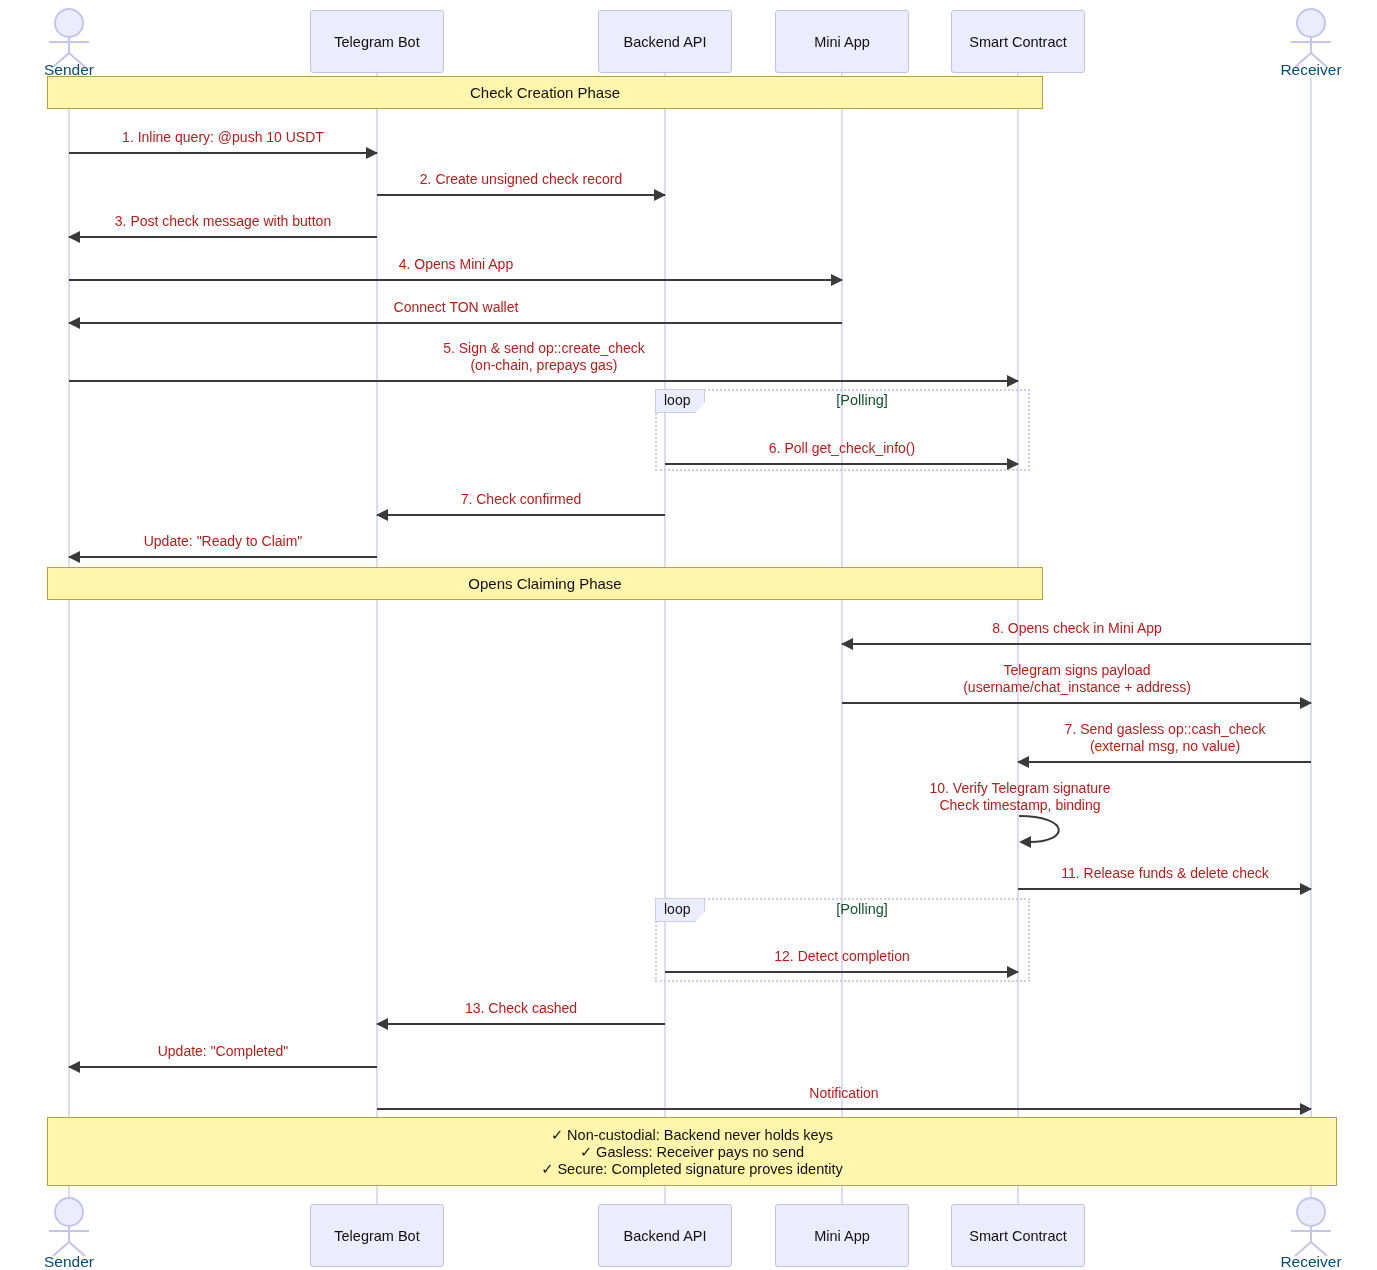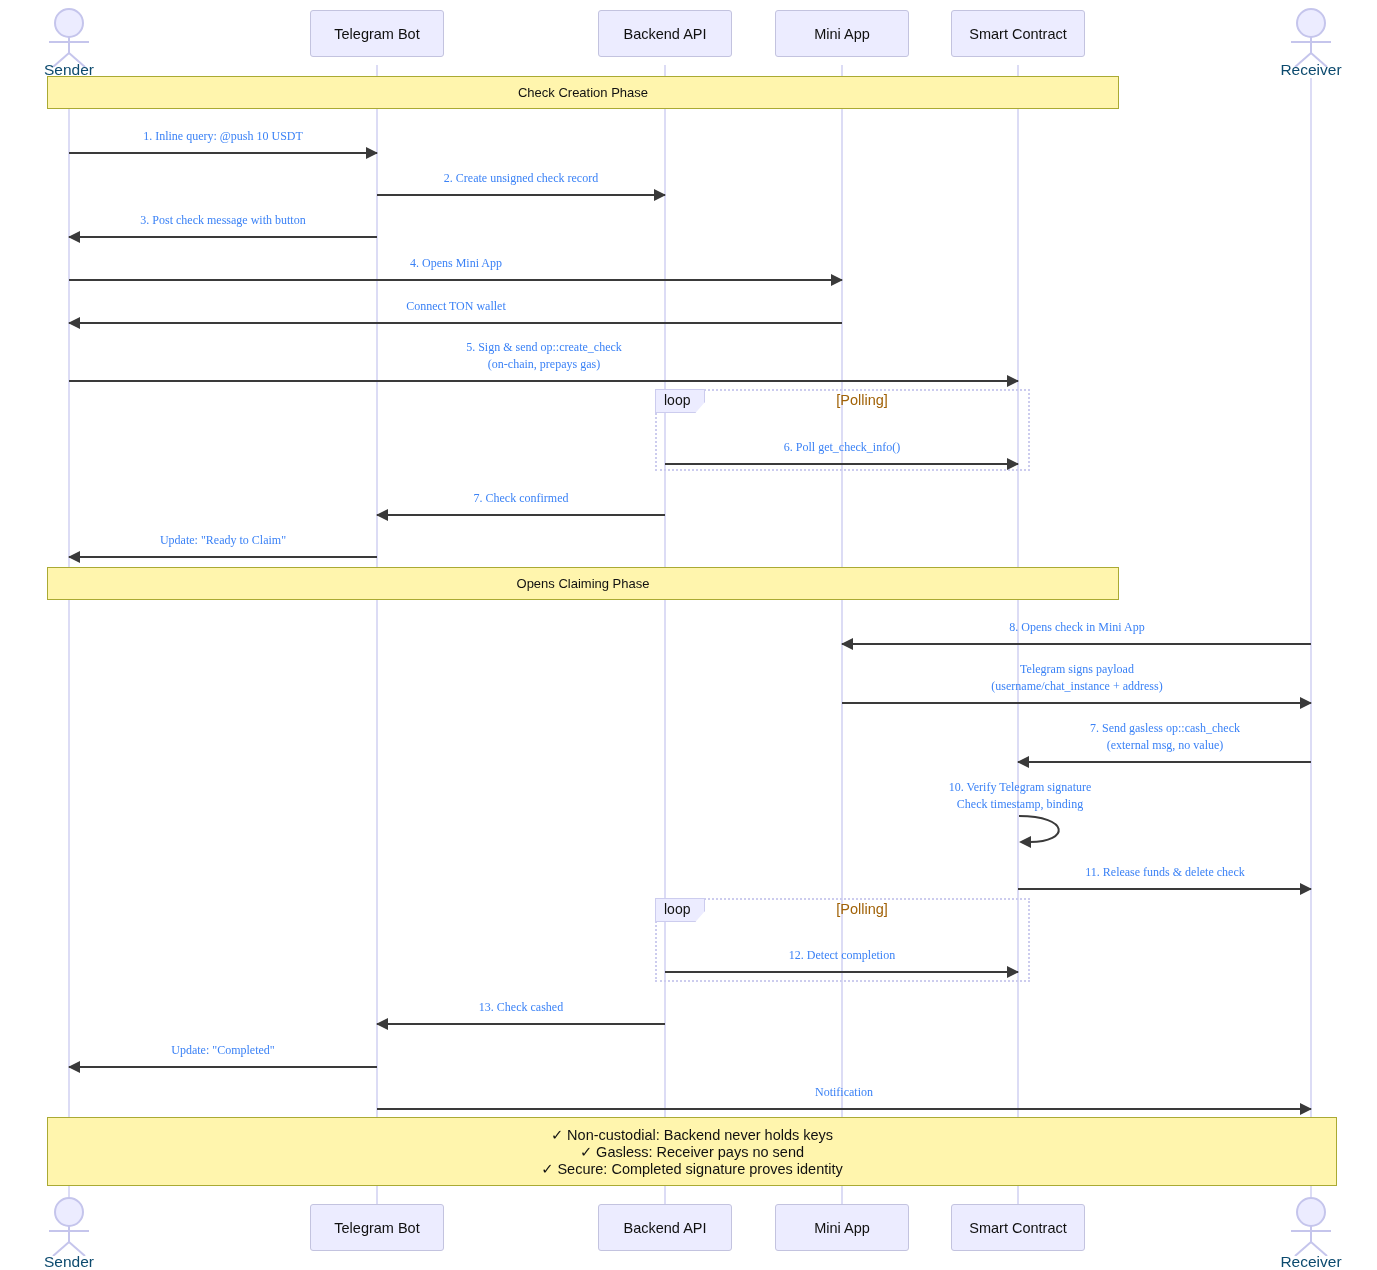--- a/index.html
+++ b/index.html
@@ -2,42 +2,42 @@
 <html><head>
 <meta charset="utf-8">
 <style>
   html,body { margin:0; padding:0; background:#fff; }
   .stage {
     position:relative; width:1377px; height:1270px; background:#ffffff;
     font-family:"Liberation Sans", sans-serif; overflow:hidden;
   }
   .lifeline { position:absolute; width:2px; background:#dcdcf5; }
   .participant {
-    position:absolute; height:47px; background:#ECECFF; border:1px solid #c3c3df;
+    position:absolute; height:63px; background:#ECECFF; border:1px solid #c3c3df;
     border-radius:3px; box-sizing:border-box; display:flex; align-items:center;
     justify-content:center; font-size:14.5px; color:#101010; white-space:nowrap;
   }
   .actor-svg { position:absolute; }
   .actor-label { position:absolute; transform:translateX(-50%); font-size:15.5px; color:#0c4a6e; white-space:nowrap; }
   .banner {
-    position:absolute; left:47px; width:1072px; height:33px; background:#fff5ad;
+    position:absolute; left:47px; width:996px; height:33px; background:#fff5ad;
     border:1px solid #aaaa33; box-sizing:border-box; display:flex; align-items:center;
-    justify-content:center; font-size:13px; color:#111;
+    justify-content:center; font-size:15px; color:#111;
   }
   .note {
     position:absolute; background:#fff5ad; border:1px solid #aaaa33; box-sizing:border-box;
     text-align:center; font-size:14.5px; color:#111; line-height:17px; padding-top:9px;
   }
   .loop-box { position:absolute; border:2px dotted #ccccee; box-sizing:border-box; }
   .loop-tab {
     position:absolute; background:#ECECFF; border:1px solid #ccccee; font-size:14px; color:#111;
     padding:2px 14px 4px 8px; clip-path:polygon(0 0,100% 0,100% 52%,80% 100%,0 100%);
   }
-  .loop-cond { position:absolute; transform:translateX(-50%); font-size:14.5px; color:#a16207; white-space:nowrap; }
-  .msg { position:absolute; transform:translateX(-50%); font-size:12px; color:#3b82f6; white-space:nowrap;font-family:Liberation Serif, serif; }
+  .loop-cond { position:absolute; transform:translateX(-50%); font-size:14.5px; color:#14532d; white-space:nowrap; }
+  .msg { position:absolute; transform:translateX(-50%); font-size:14px; color:#b91c1c; white-space:nowrap; }
   .arrow { position:absolute; height:0; border-top:2px solid #3a3a3a; }
   .ah-r { position:absolute; right:-1px; top:-7px; width:0; height:0;
           border-left:12px solid #3a3a3a; border-top:6px solid transparent; border-bottom:6px solid transparent; }
   .ah-l { position:absolute; left:-1px; top:-7px; width:0; height:0;
           border-right:12px solid #3a3a3a; border-top:6px solid transparent; border-bottom:6px solid transparent; }
 </style>
 </head>
 <body>
 
 <div class="stage">

